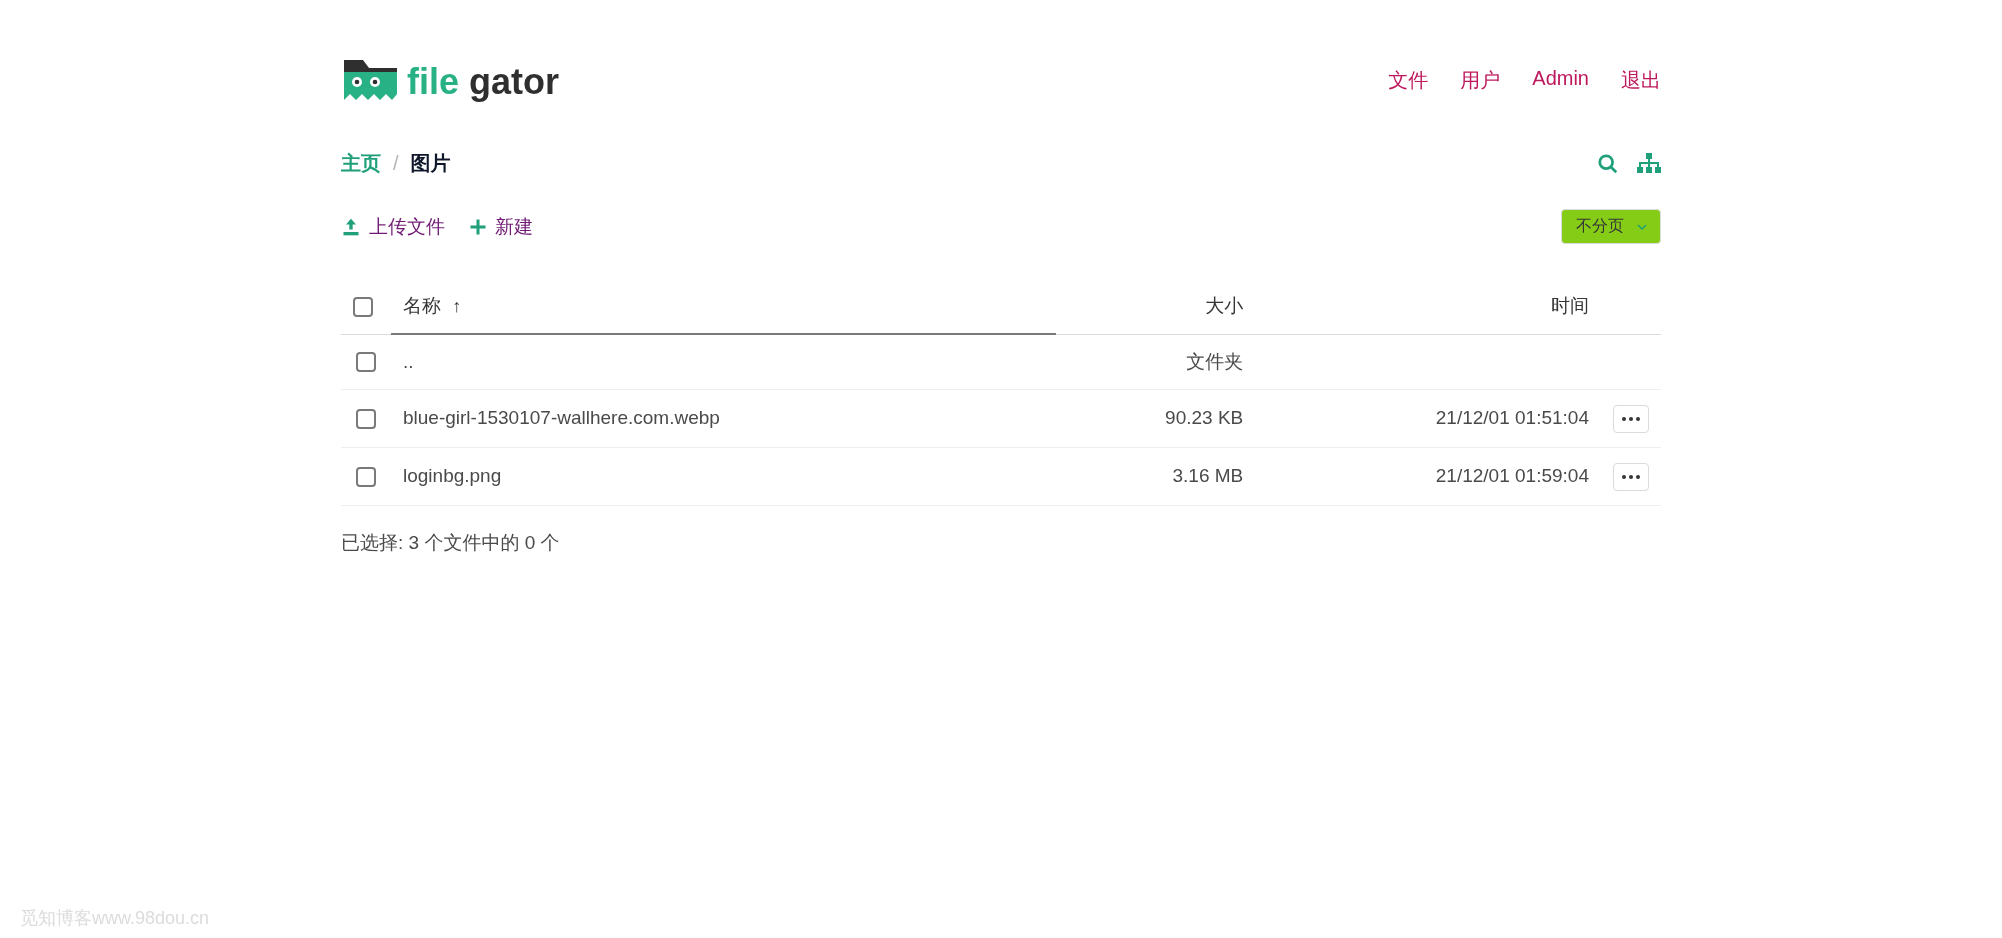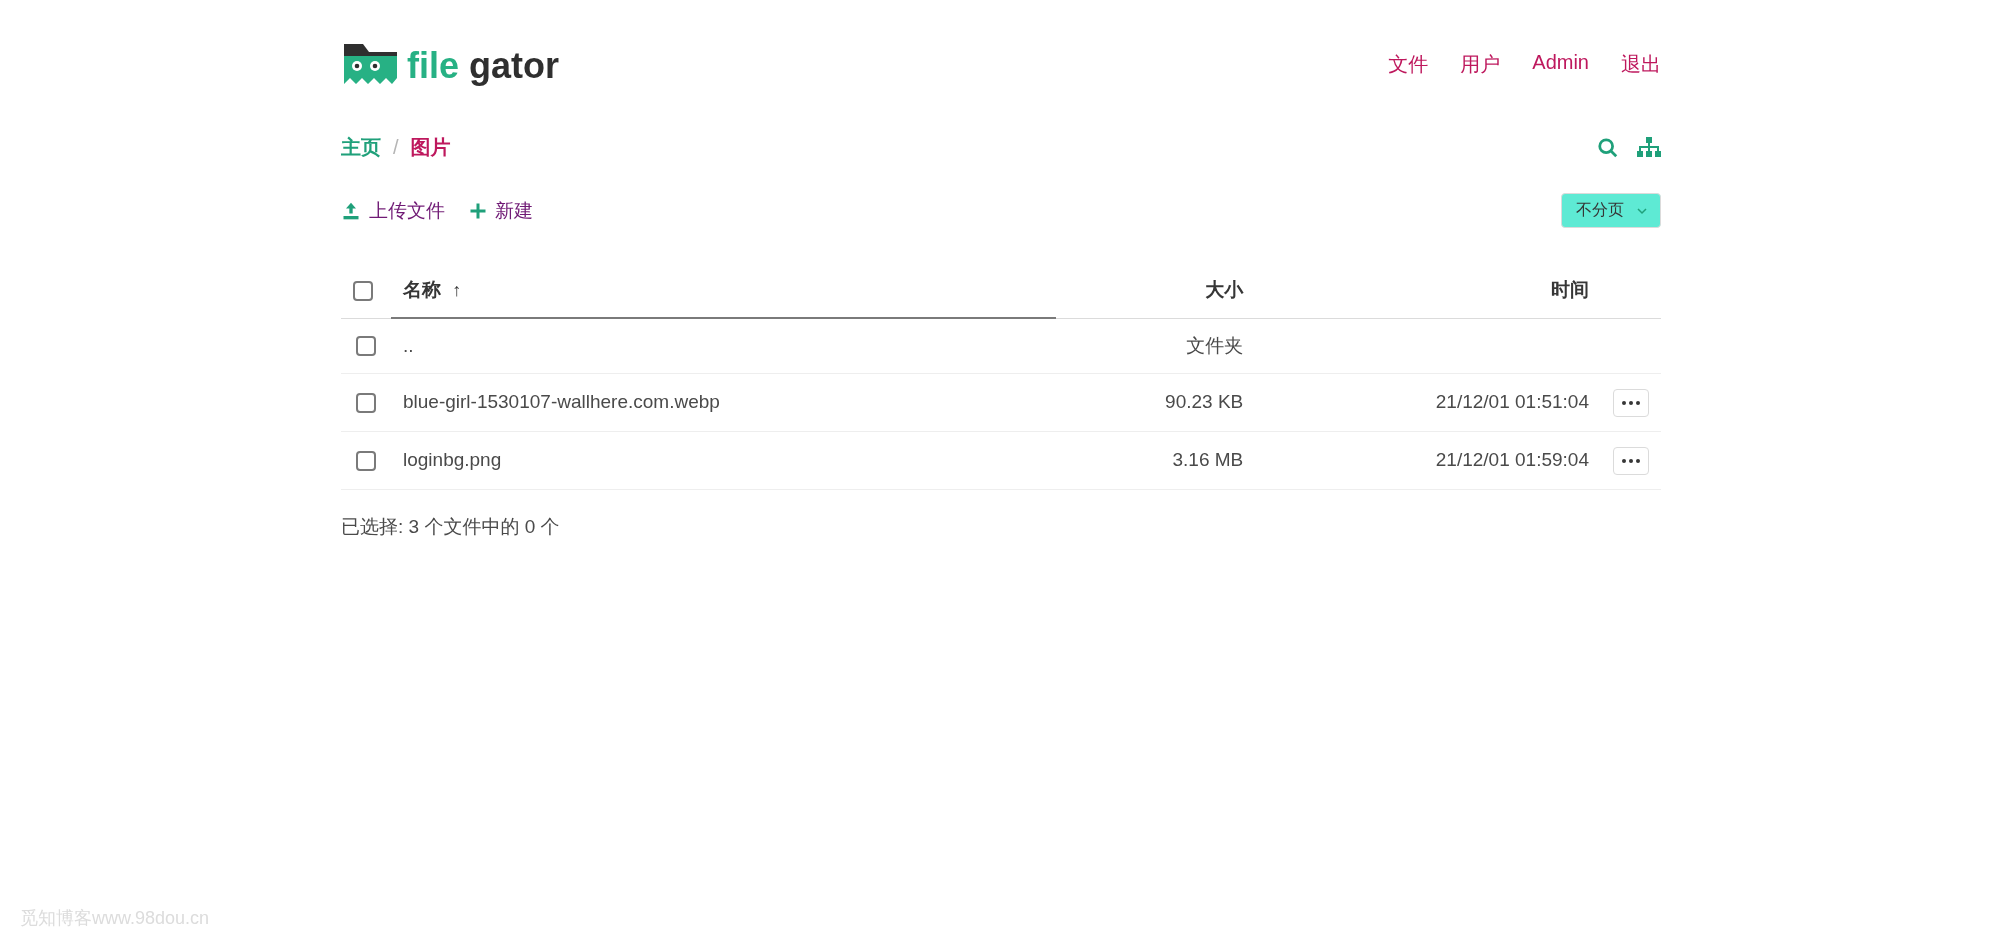--- a/index.html
+++ b/index.html
@@ -4,21 +4,21 @@
 <style>
   * { box-sizing: border-box; margin: 0; padding: 0; }
   body {
     font-family: -apple-system, BlinkMacSystemFont, "Segoe UI", "Microsoft YaHei", sans-serif;
     background: #fff;
     color: #363636;
     font-size: 16px;
   }
   .container {
     max-width: 1320px;
-    margin: 0 auto;
+    margin: 16px auto;
     padding: 24px 0;
   }
   .header {
     display: flex;
     justify-content: space-between;
     align-items: center;
     padding: 10px 0 40px;
   }
   .logo {
     display: flex;
@@ -42,21 +42,21 @@
   }
   .breadcrumb {
     display: flex;
     align-items: center;
     gap: 12px;
     font-size: 20px;
     font-weight: 600;
   }
   .breadcrumb a { color: #1fa07a; text-decoration: none; cursor: pointer; }
   .breadcrumb .sep { color: #b5b5b5; font-weight: 400; }
-  .breadcrumb .current { color: #be185d; }
+  .breadcrumb .current { color: #0f172a; }
   .sub-header-right { display: flex; gap: 18px; align-items: center; }
   .icon-btn { color: #1fa07a; cursor: pointer; display: inline-flex; }
   .toolbar {
     display: flex;
     justify-content: space-between;
     align-items: center;
     margin-bottom: 35px;
   }
   .toolbar-left { display: flex; gap: 24px; }
   .action-btn {
@@ -69,34 +69,34 @@
     cursor: pointer;
   }
   .pagination-select {
     border: 1px solid #dbdbdb;
     border-radius: 4px;
     padding: 6px 36px 6px 14px;
     font-size: 16px;
     color: #363636;
     cursor: pointer;
     position: relative;
-    background: #5eead4;
+    background: #84cc16;
     display: flex;
     align-items: center;
     gap: 30px;
   }
   .pagination-select .chev { color: #1fa07a; position: absolute; right: 12px; }
   table.file-table {
     width: 100%;
     border-collapse: collapse;
   }
   .file-table th {
     text-align: left;
     font-size: 19px;
-    font-weight: 700;
+    font-weight: 400;
     padding: 14px 12px;
     border-bottom: 1px solid #dbdbdb;
     position: relative;
   }
   .file-table th.col-name { border-bottom: 2px solid #7a7a7a; }
   .file-table th.col-size { text-align: right; }
   .file-table th.col-time { text-align: right; }
   .file-table td {
     padding: 14px 12px;
     border-bottom: 1px solid #eee;

